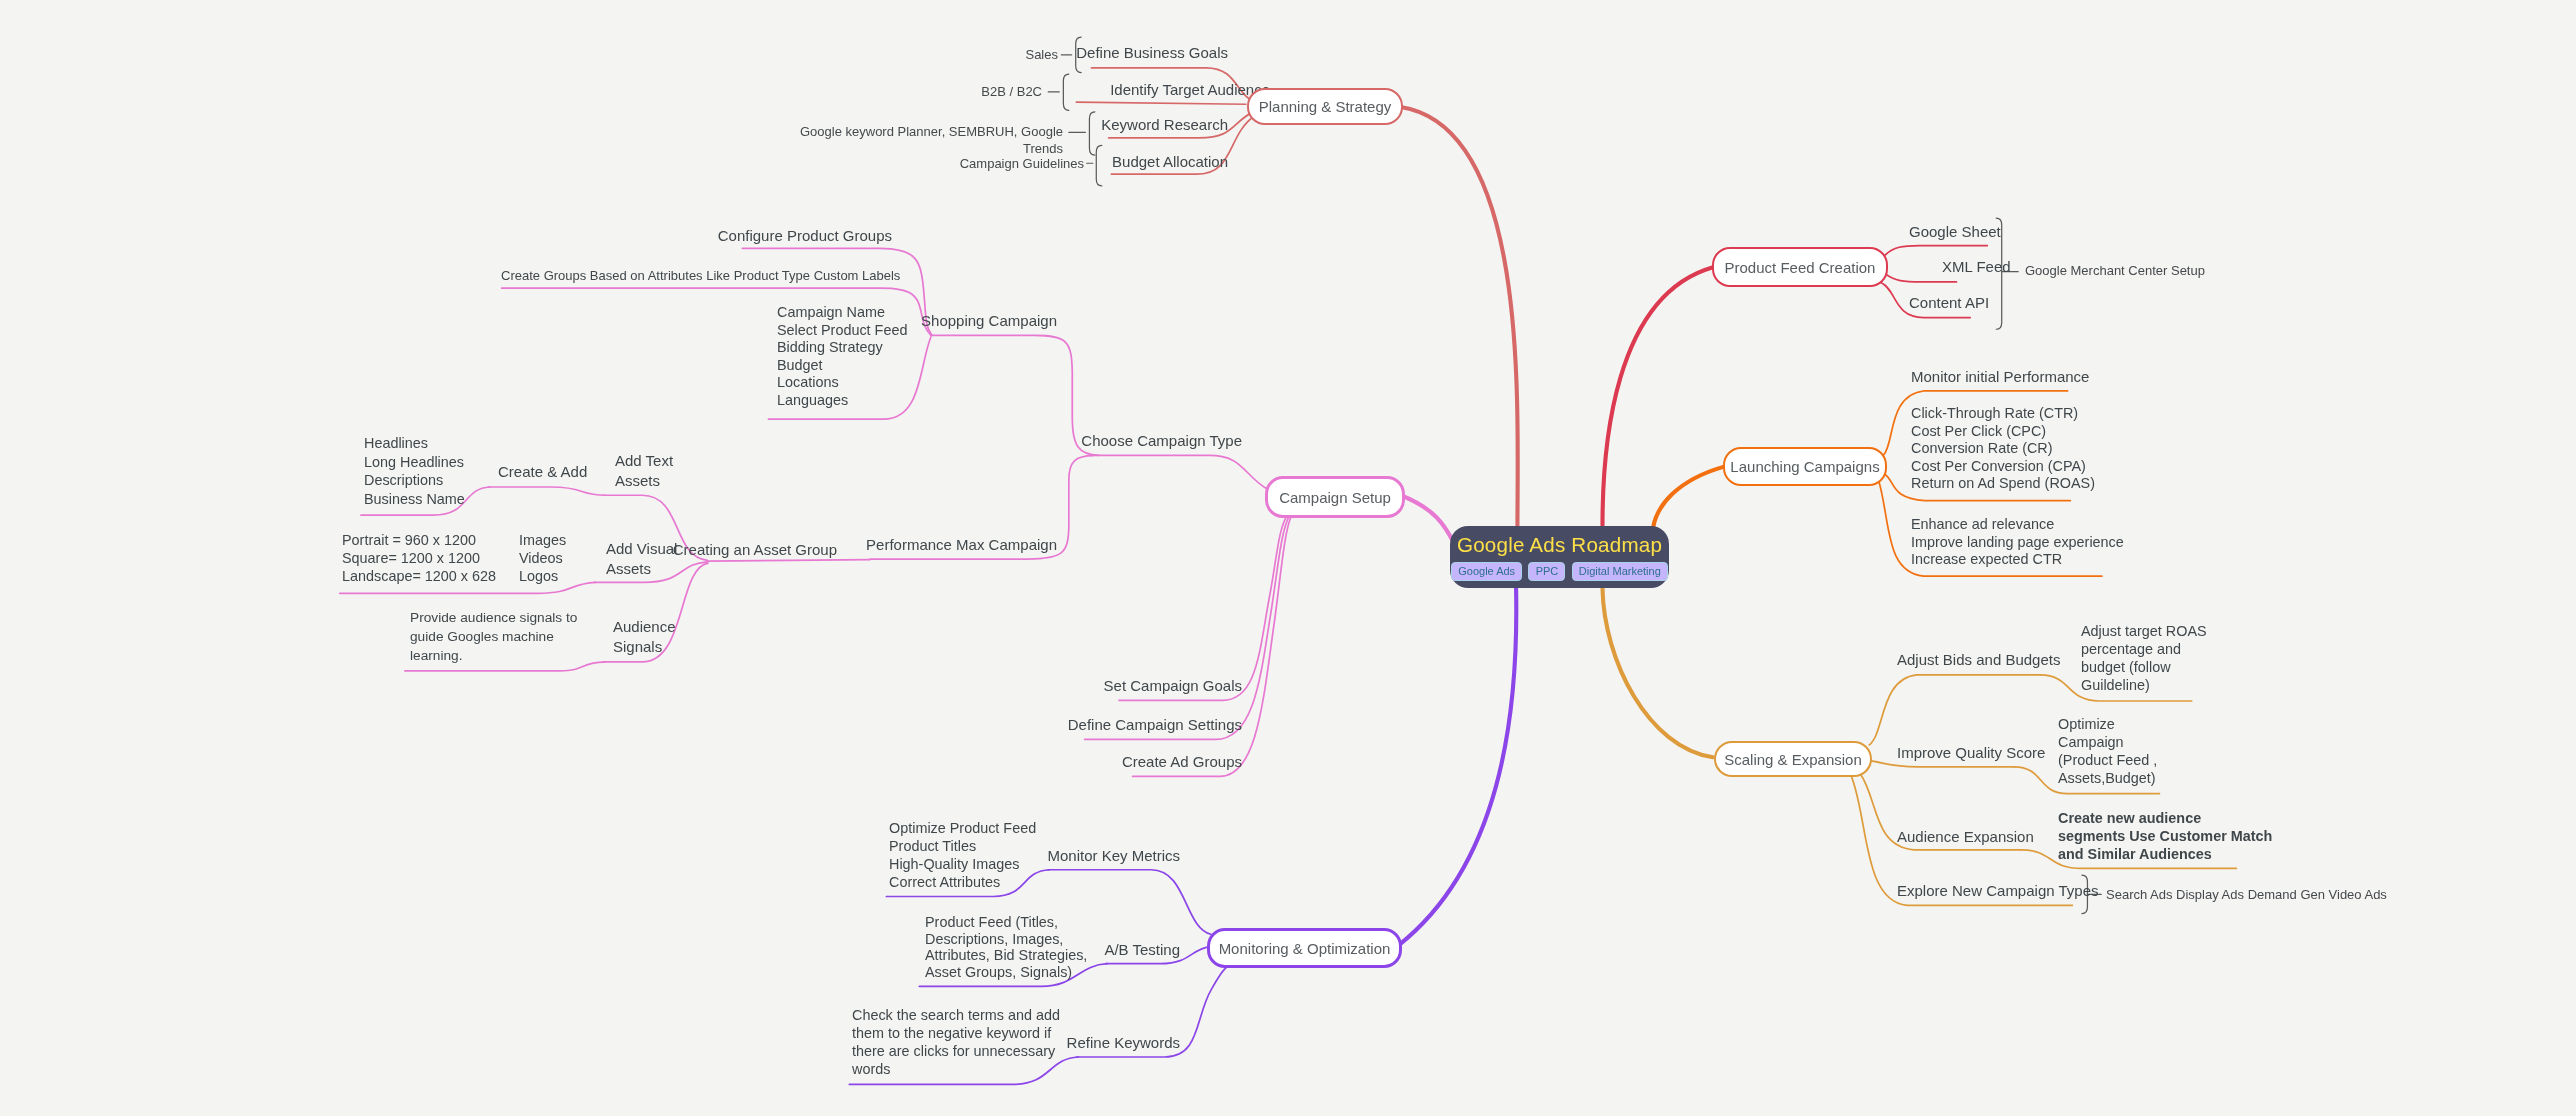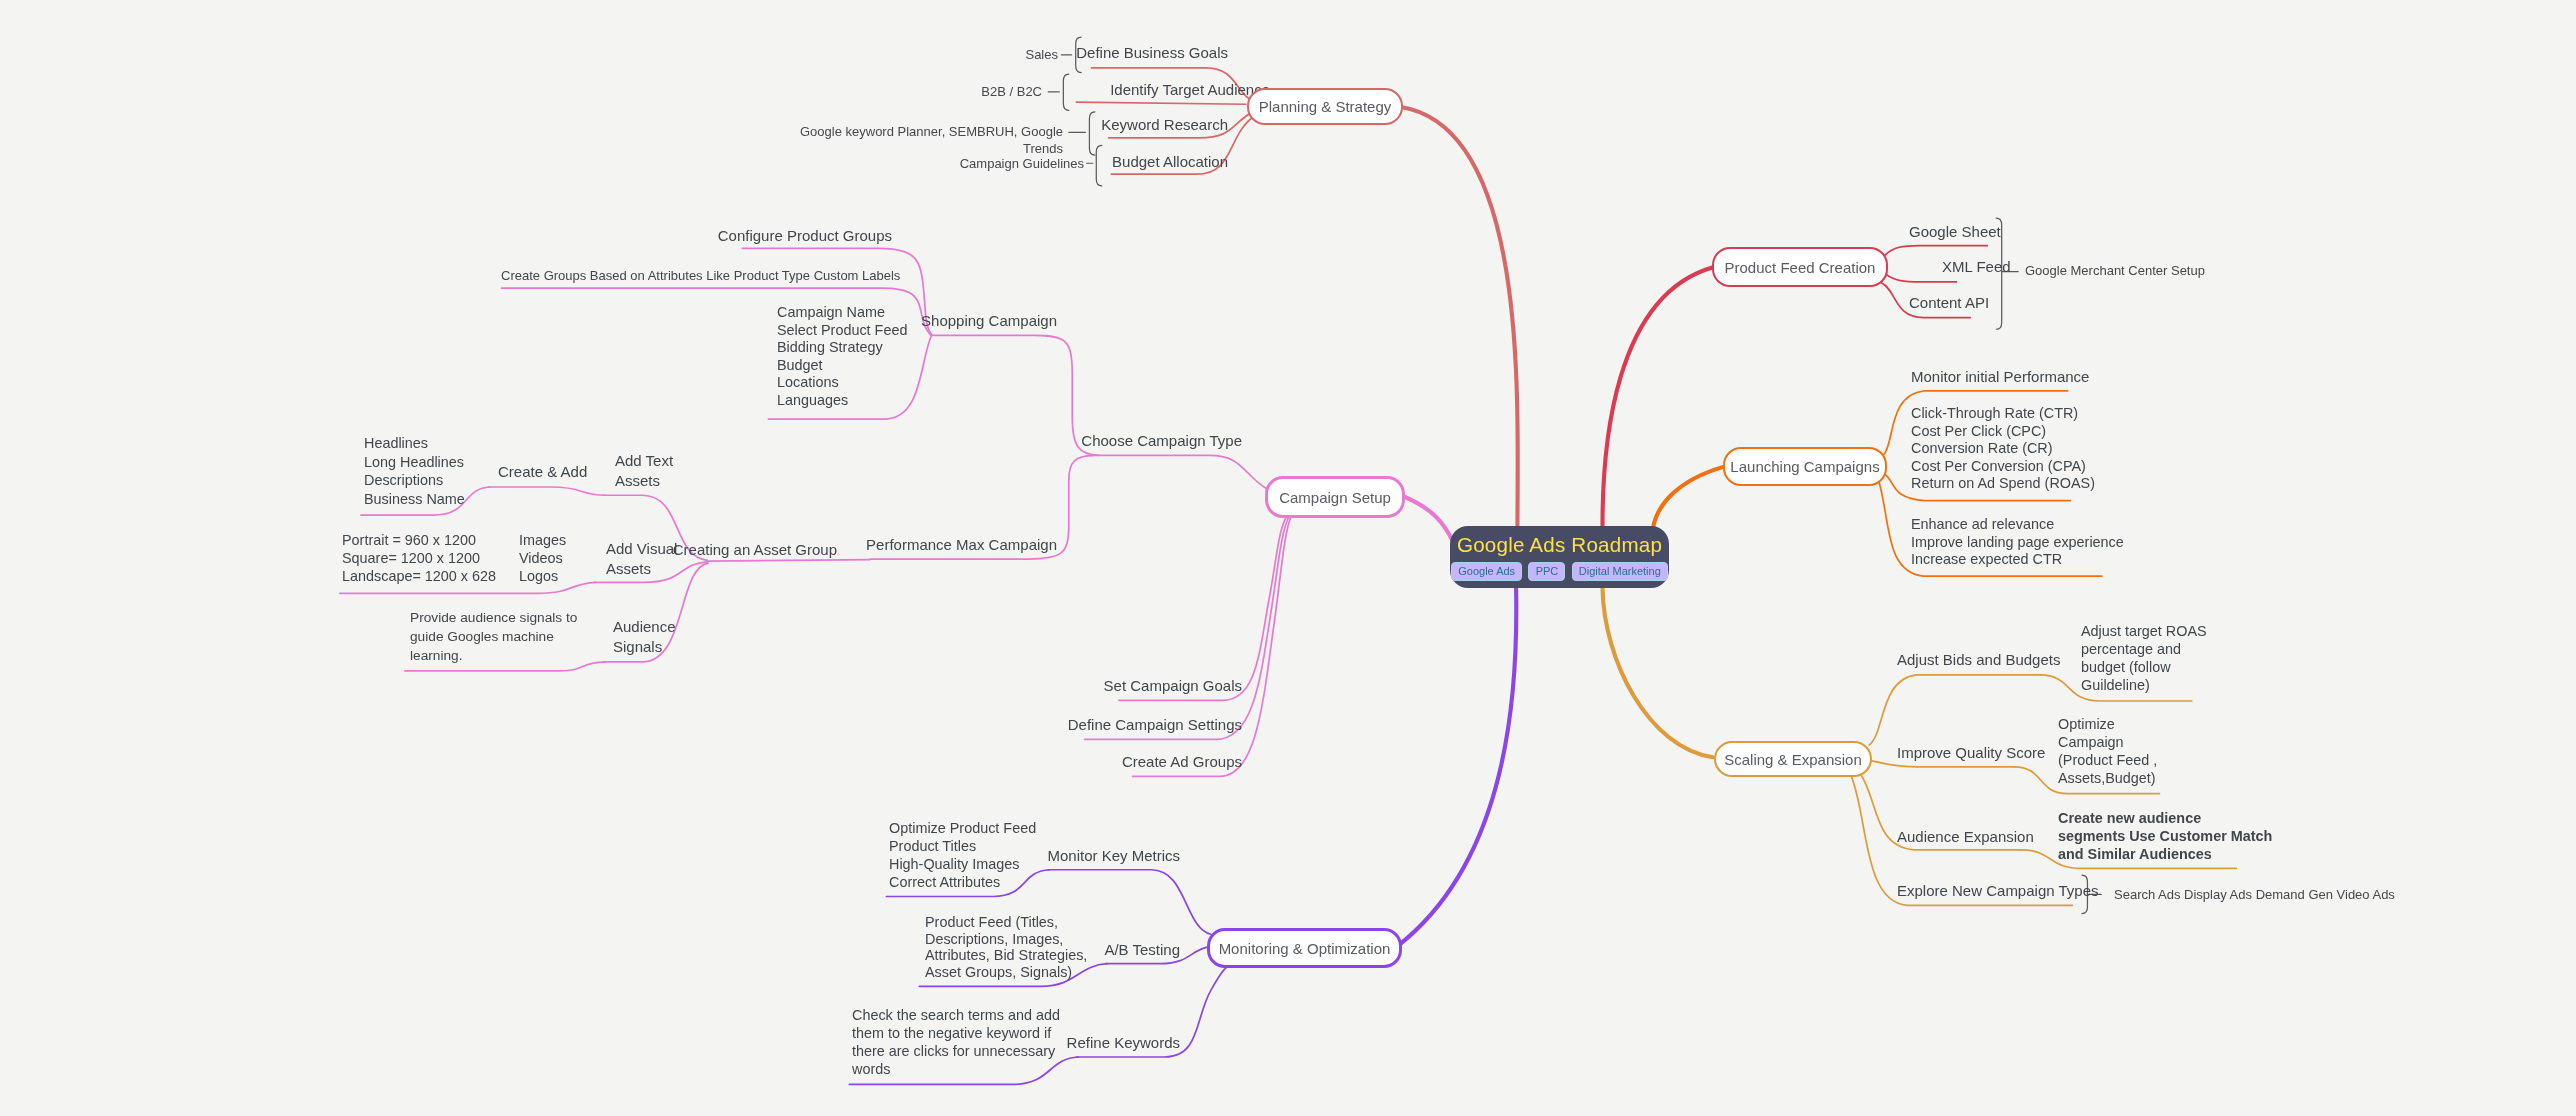--- a/index.html
+++ b/index.html
@@ -147,21 +147,21 @@
 <div class="topic" style="left:1897px;top:741px;">Improve Quality Score</div>
 <div class="topic small" style="left:2058px;top:715px;line-height:18px;">Optimize
 Campaign
 (Product Feed ,
 Assets,Budget)</div>
 <div class="topic" style="left:1897px;top:825px;">Audience Expansion</div>
 <div class="topic small" style="left:2058px;top:809px;line-height:18px;font-weight:bold;">Create new audience
 segments Use Customer Match
 and Similar Audiences</div>
 <div class="topic" style="left:1897px;top:879px;">Explore New Campaign Types</div>
-<div class="ann" style="left:2106px;top:887px;margin-left:8px;">Search Ads Display Ads Demand Gen Video Ads</div>
+<div class="ann" style="left:2106px;top:887px;">Search Ads Display Ads Demand Gen Video Ads</div>
 
 <div class="topic right" style="left:1029px;top:429px;width:213px;">Choose Campaign Type</div>
 <div class="topic right" style="left:1029px;top:674px;width:213px;">Set Campaign Goals</div>
 <div class="topic right" style="left:1029px;top:713px;width:213px;">Define Campaign Settings</div>
 <div class="topic right" style="left:1029px;top:750px;width:213px;">Create Ad Groups</div>
 <div class="topic right" style="left:851px;top:309px;width:206px;">Shopping Campaign</div>
 <div class="topic right" style="left:851px;top:533px;width:206px;">Performance Max Campaign</div>
 <div class="topic right" style="left:686px;top:224px;width:206px;">Configure Product Groups</div>
 <div class="topic" style="left:501px;top:264px;font-size:13px;">Create Groups Based on Attributes Like Product Type Custom Labels</div>
 <div class="topic small" style="left:777px;top:304px;line-height:17.5px;">Campaign Name

